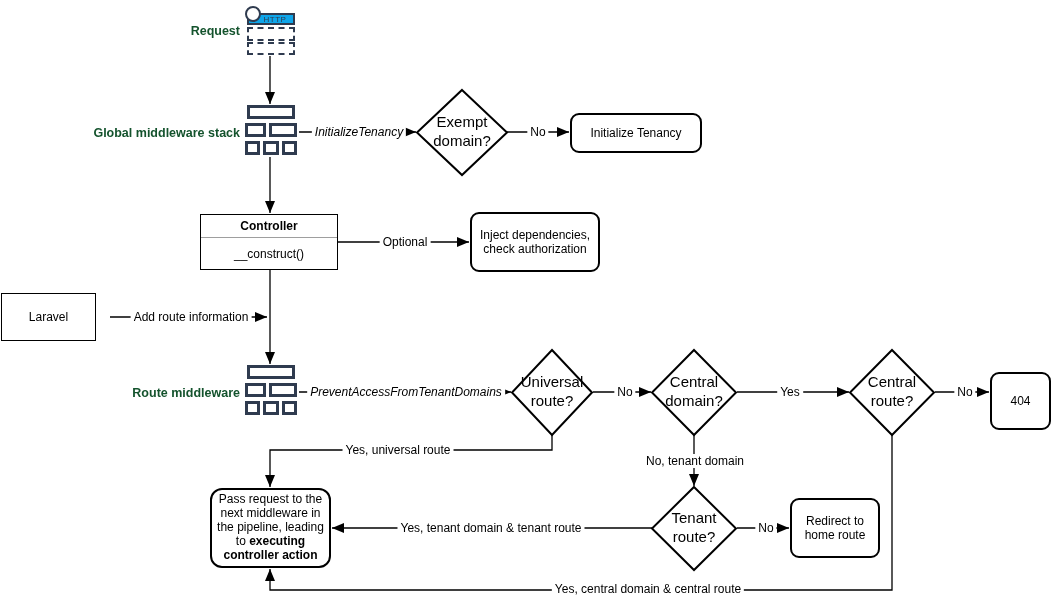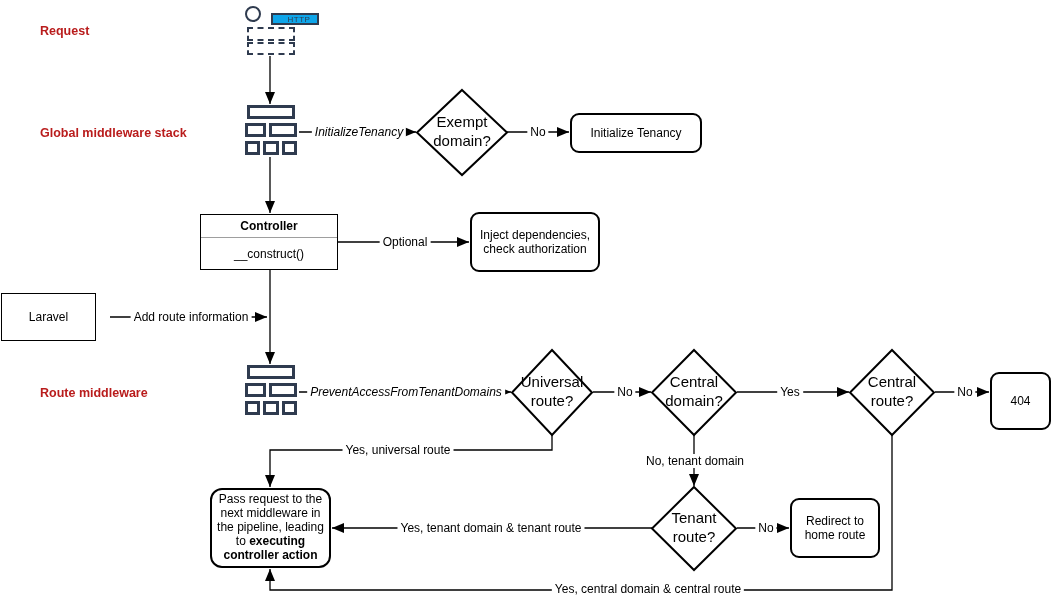--- a/index.html
+++ b/index.html
@@ -15,36 +15,36 @@
   .plain   { border:1px solid #000; }
   .rounded { border:2px solid #000; border-radius:9px; }
   .rounded.r12 { border-radius:12px; }
 
   .uml { position:absolute; border:1px solid #000; background:#fff; box-sizing:border-box;
          display:flex; flex-direction:column; }
   .uml .uml-title { height:22px; display:flex; align-items:center; justify-content:center;
          font-weight:bold; border-bottom:1px solid #9e9e9e; }
   .uml .uml-body { flex:1; display:flex; align-items:center; justify-content:center; }
 
-  .side-label { position:absolute; font-weight:bold; color:#b91c1c; font-size:12.5px;
-                white-space:nowrap; }
+  .side-label { position:absolute; font-weight:bold; color:#14532d; font-size:12.5px;
+                text-align:right; white-space:nowrap; }
 
   .edge-label { position:absolute; transform:translate(-50%,-50%); background:#fff;
                 padding:0 3px; white-space:nowrap; font-size:12px; }
   .edge-label.ital { font-style:italic; }
 
   .diamond-label { position:absolute; transform:translate(-50%,-50%); width:78px;
                    text-align:center; font-size:15px; line-height:1.25; }
 
   
   .req-icon { position:absolute; left:245; top:6px; width:52px; height:50px; }
   .req-http { position:absolute; left:2px; top:7px; width:48px; height:12px;
               border:2px solid #2f3b4f; background:#0ea5e9; box-sizing:border-box;
               display:flex; align-items:center; justify-content:center;
-              font-size:8px; letter-spacing:.5px; color:#2f3b4f; padding-left:8px;margin-left:24px; }
+              font-size:8px; letter-spacing:.5px; color:#2f3b4f; padding-left:8px; }
   .req-circle { position:absolute; left:0; top:0; width:12px; height:12px;
                 border:2px solid #2f3b4f; border-radius:50%; background:#fff; }
   .req-dash1 { position:absolute; left:2px; top:21px; width:48px; height:14px;
                border:2px dashed #2f3b4f; background:#fff; box-sizing:border-box; }
   .req-dash2 { position:absolute; left:2px; top:36px; width:48px; height:13px;
                border:2px dashed #2f3b4f; background:#fff; box-sizing:border-box; }
 
   
   .mw-icon { position:absolute; width:52px; height:52px; display:flex;
              flex-direction:column; gap:4px; box-sizing:border-box; }

